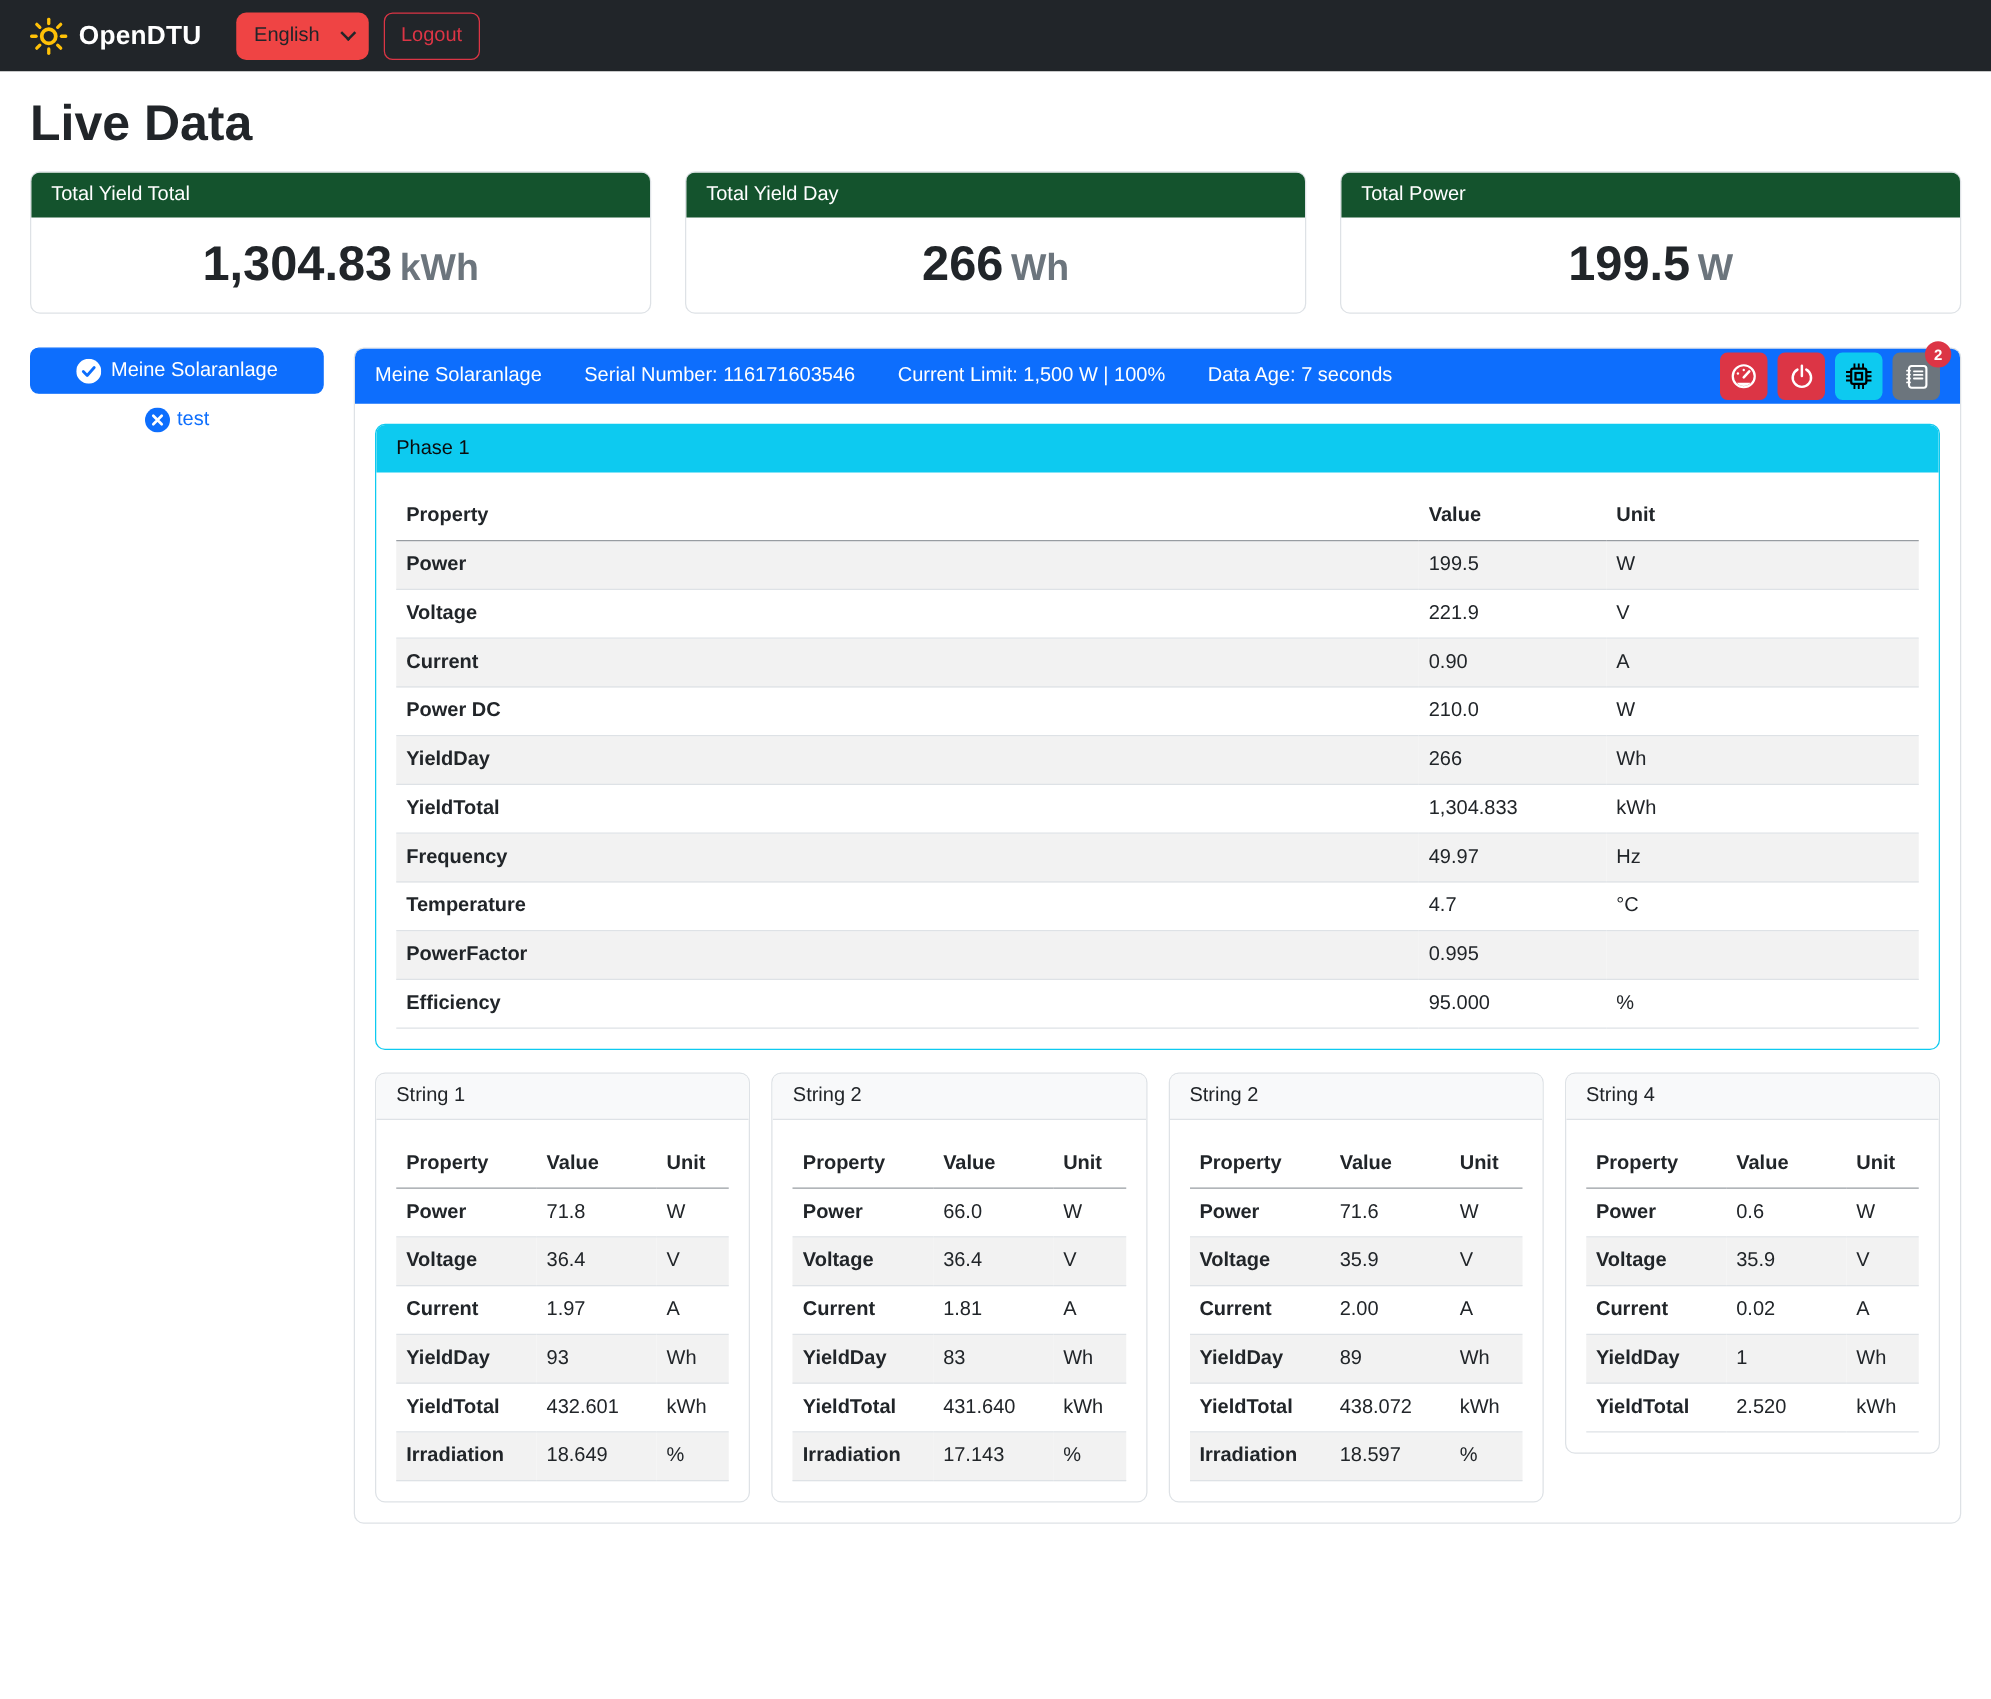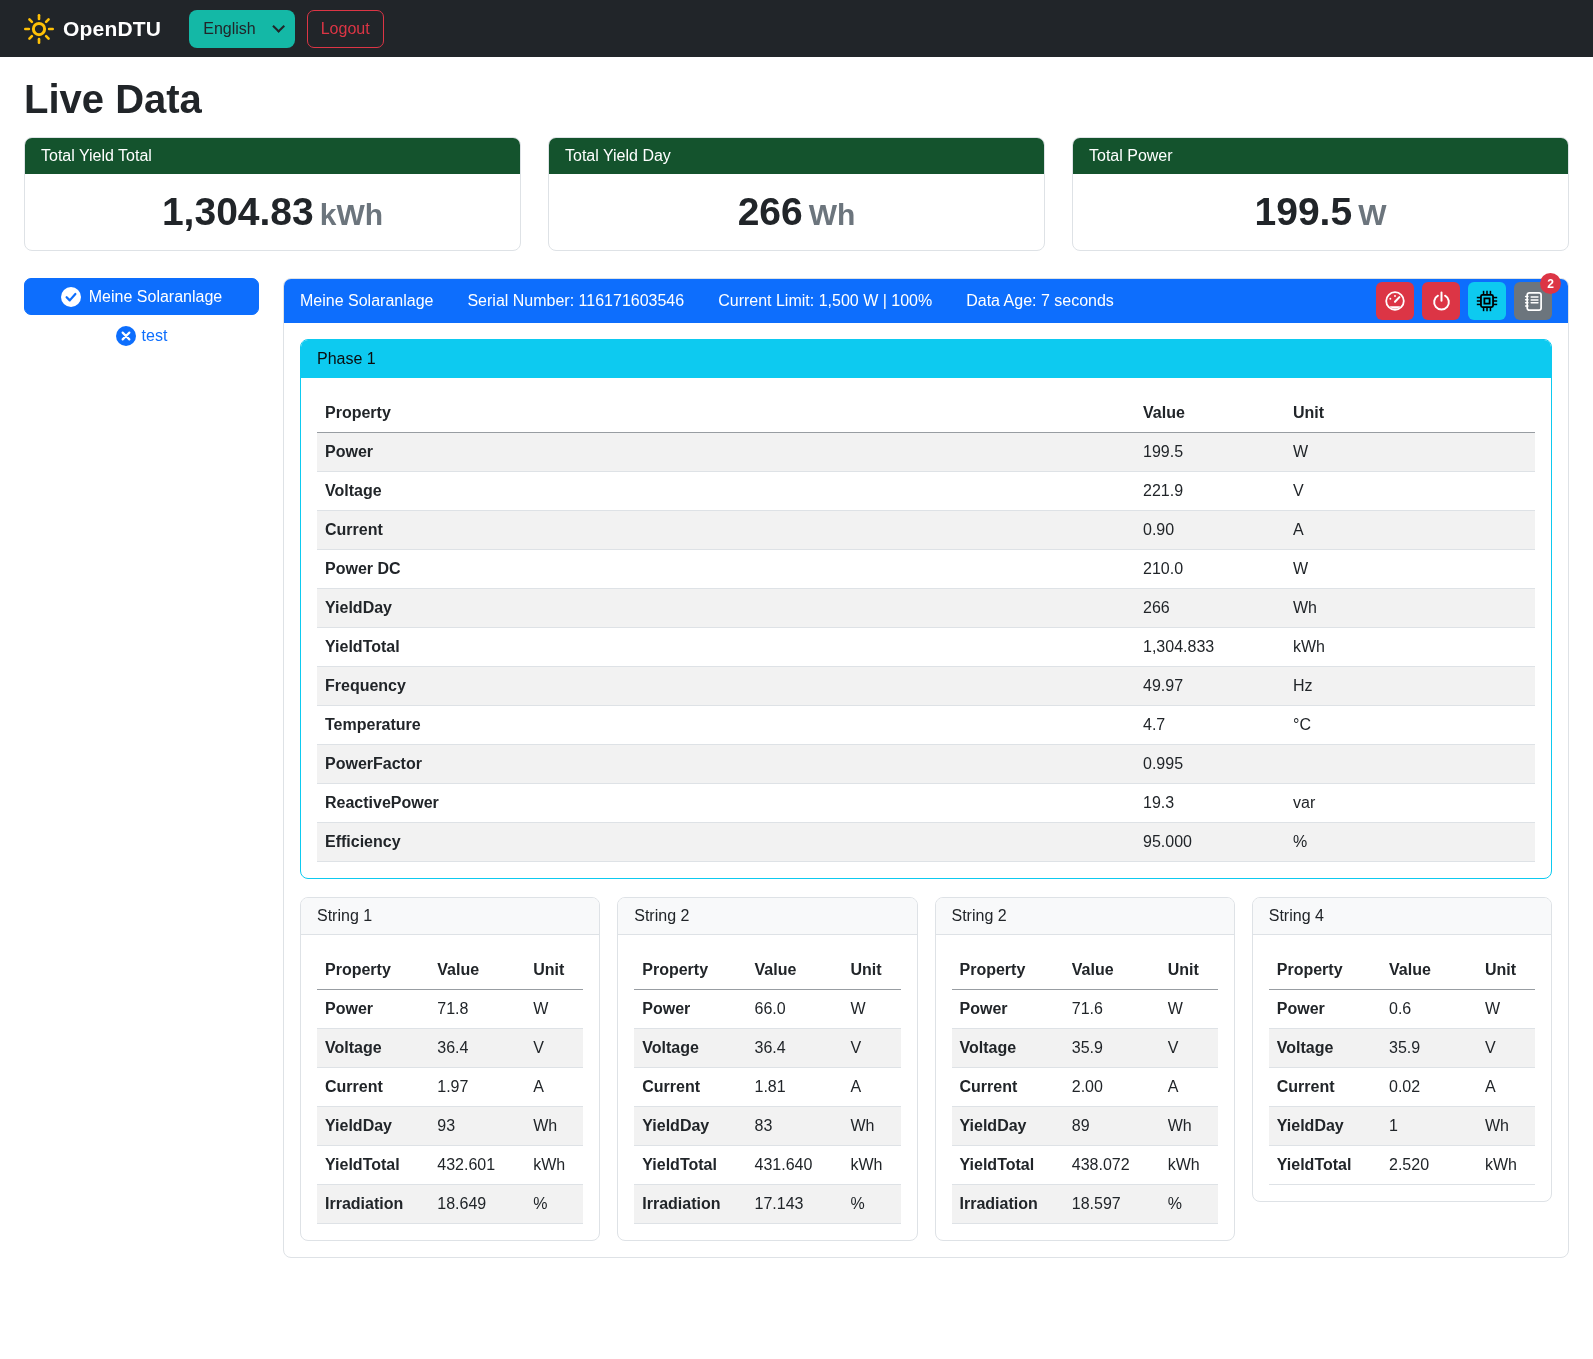--- a/index.html
+++ b/index.html
@@ -20,21 +20,21 @@
   .nav-links { display:flex; align-items:center; gap:6px; flex:1; }
   .nav-link {
     color: rgba(255,255,255,.55); padding: 8px 12px; text-decoration:none;
     display:flex; align-items:center; gap:7px; cursor:pointer;
   }
   .nav-link.active { color:#fff; }
   .caret { width:0; height:0; border-left:5px solid transparent; border-right:5px solid transparent;
     border-top:5px solid rgba(255,255,255,.55); display:inline-block; margin-top:2px; }
   .nav-right { display:flex; align-items:center; gap:12px; }
   .lang-select {
-    background:#14b8a6; border-radius:8px; height:38px; padding:0 14px;
+    background:#ef4444; border-radius:8px; height:38px; padding:0 14px;
     display:flex; align-items:center; gap:16px; color:#212529; cursor:pointer;
   }
   .chev { width:9px; height:9px; border-right:2px solid #212529; border-bottom:2px solid #212529;
     transform: rotate(45deg) translateY(-3px); display:inline-block; }
   .logout-btn {
     background:transparent; border:1px solid #dc3545; color:#dc3545; border-radius:7px;
     height:38px; padding:0 13px; font-size:16px; cursor:pointer; font-family:inherit;
   }
 
   
@@ -305,25 +305,20 @@
                     <td class="property-cell">Temperature</td>
                     <td class="value-cell">4.7</td>
                     <td class="unit-cell">°C</td>
                   </tr>
                   <tr>
                     <td class="property-cell">PowerFactor</td>
                     <td class="value-cell">0.995</td>
                     <td class="unit-cell"></td>
                   </tr>
                   <tr>
-                    <td class="property-cell">ReactivePower</td>
-                    <td class="value-cell">19.3</td>
-                    <td class="unit-cell">var</td>
-                  </tr>
-                  <tr>
                     <td class="property-cell">Efficiency</td>
                     <td class="value-cell">95.000</td>
                     <td class="unit-cell">%</td>
                   </tr>
                 </tbody>
             </table>
           </div>
         </div>
 
         <div class="strings-row">

